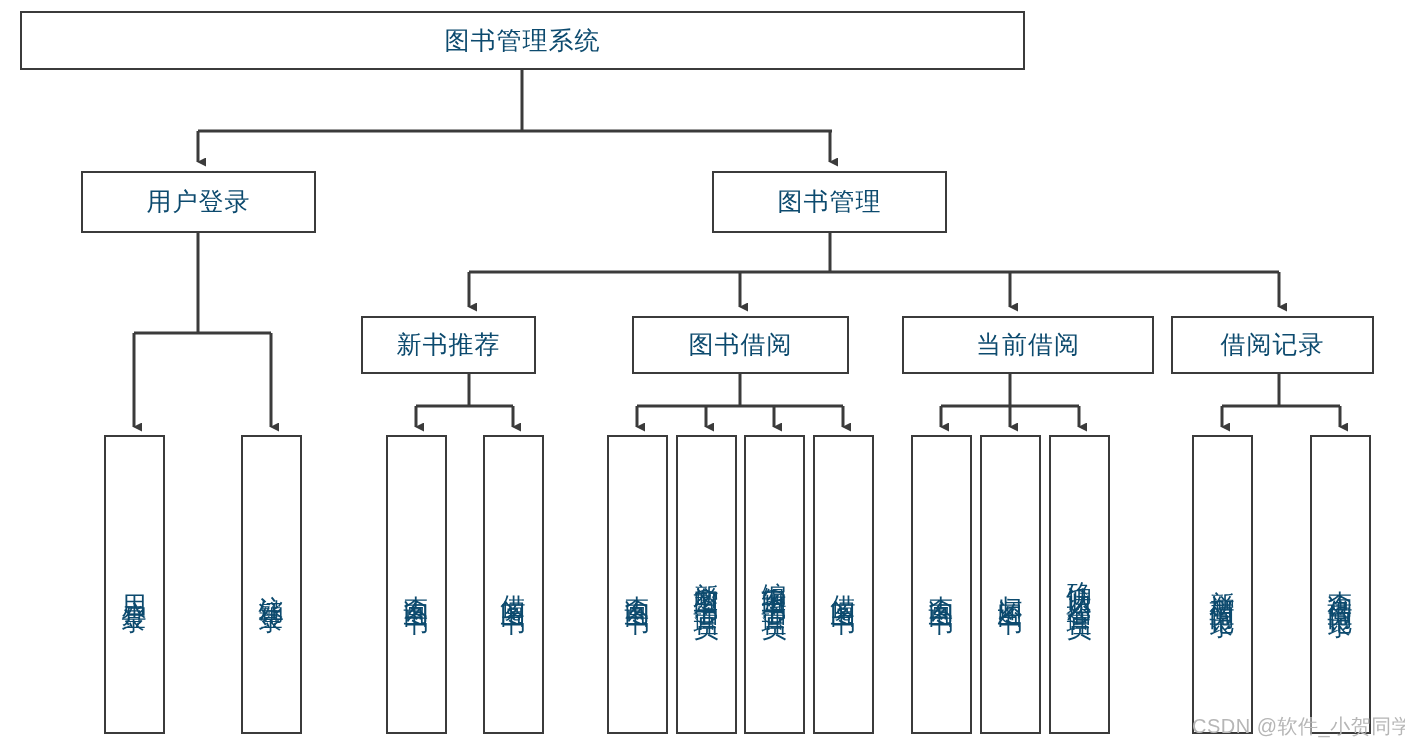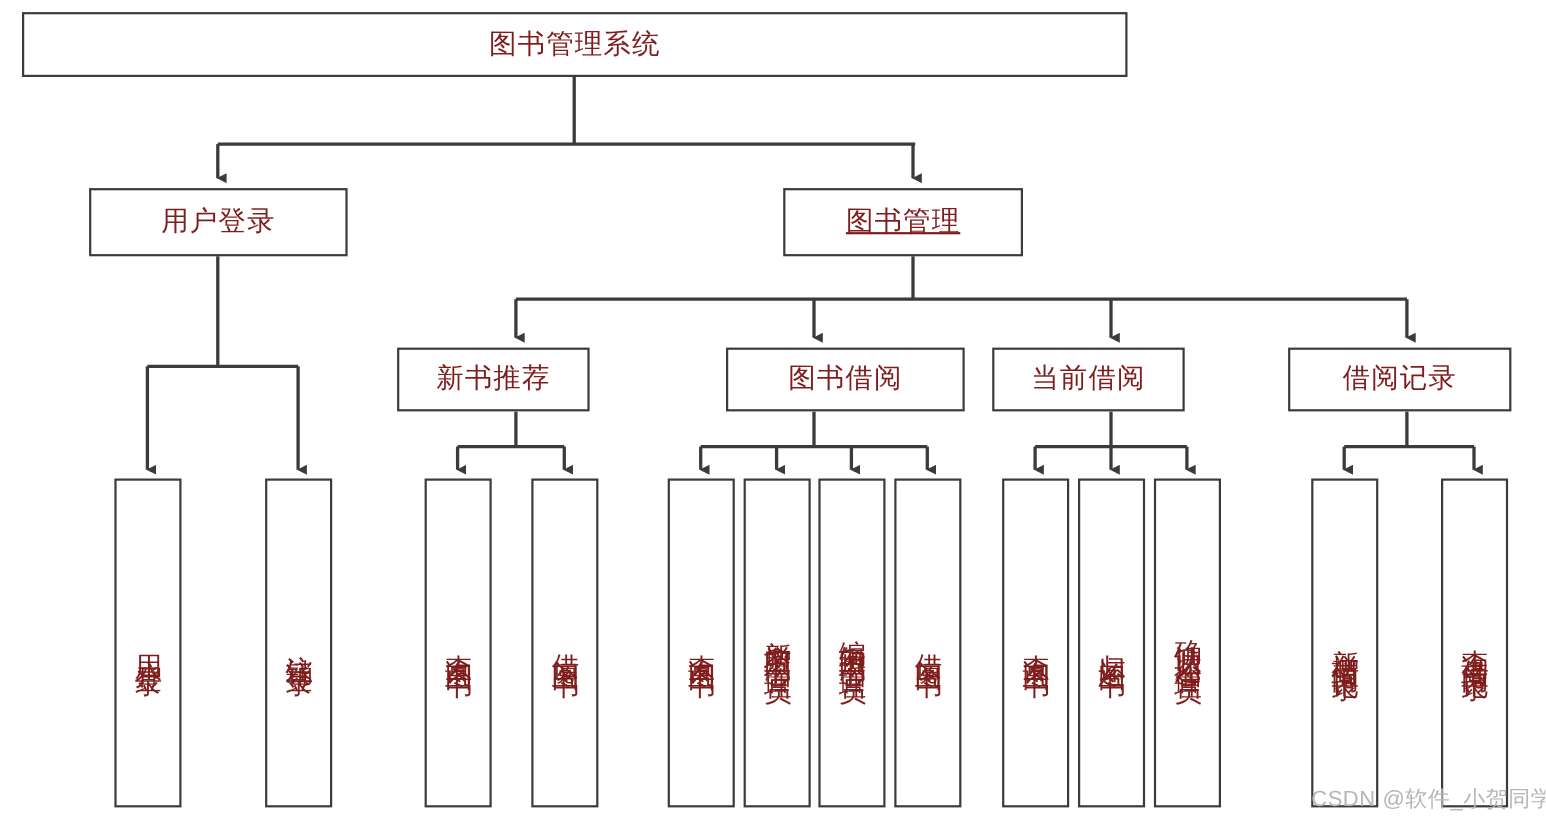--- a/index.html
+++ b/index.html
@@ -25,21 +25,21 @@
     pointer-events: none;
   }
   .node {
     position: absolute;
     box-sizing: border-box;
     border: 2.5px solid #3b3b3b;
     background: #ffffff;
     display: flex;
     align-items: center;
     justify-content: center;
-    color: #7f1d1d;
+    color: #0c4a6e;
   }
   .node.horiz {
     font-size: 25px;
     letter-spacing: 1px;
     line-height: 1.1;
   }
   .node.vert {
     font-size: 25px;
     line-height: 1.12;
   }
@@ -113,31 +113,31 @@
     </g>
   </svg>
 
   <div class="node horiz" style="left:20px; top:11px; width:1005px; height:59px;">
     <span>图书管理系统</span>
   </div>
 
   <div class="node horiz" style="left:81px; top:171px; width:235px; height:62px;">
     <span>用户登录</span>
   </div>
-  <div class="node horiz" style="left:712px; top:171px; width:218px; height:62px;text-decoration:underline;">
+  <div class="node horiz" style="left:712px; top:171px; width:235px; height:62px;">
     <span>图书管理</span>
   </div>
 
   <div class="node horiz" style="left:361px; top:316px; width:175px; height:58px;">
     <span>新书推荐</span>
   </div>
-  <div class="node horiz" style="left:632px; top:316px; width:217px; height:58px;margin-left:28px;">
+  <div class="node horiz" style="left:632px; top:316px; width:217px; height:58px;">
     <span>图书借阅</span>
   </div>
-  <div class="node horiz" style="left:902px; top:316px; width:175px; height:58px;font-family:Liberation Serif, serif;">
+  <div class="node horiz" style="left:902px; top:316px; width:252px; height:58px;font-family:Liberation Serif, serif;">
     <span>当前借阅</span>
   </div>
   <div class="node horiz" style="left:1171px; top:316px; width:203px; height:58px;">
     <span>借阅记录</span>
   </div>
 
   <div class="node vert" style="left:104px; top:435px; width:61px; height:299px;">
     <span class="vtext">用户登录</span>
   </div>
   <div class="node vert" style="left:241px; top:435px; width:61px; height:299px;">

